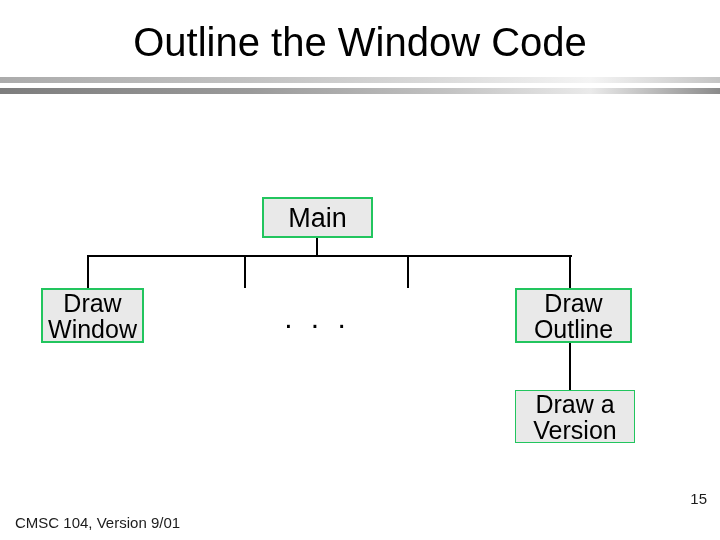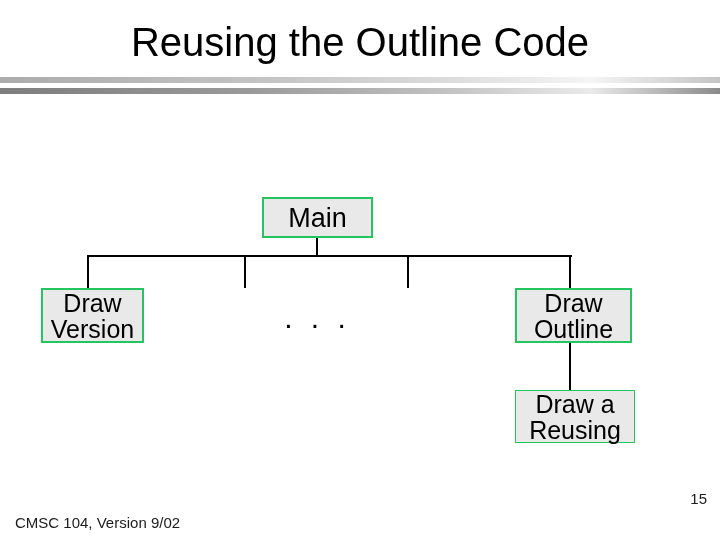--- a/index.html
+++ b/index.html
@@ -74,50 +74,50 @@
     right: 13px; top: 490px;
     font-size: 15px;
     color: #1c1c1c;
   }
 </style>
 </head>
 <body>
 
 <div class="slide">
 
-  <div class="title">Reusing the Outline Code</div>
+  <div class="title">Outline the Window Code</div>
 
   <div class="rule rule-upper"></div>
   <div class="rule rule-lower"></div>
 
   <div class="line stem-main"></div>
   <div class="line h-connector"></div>
   <div class="line stub-left"></div>
   <div class="line stub-mid-1"></div>
   <div class="line stub-mid-2"></div>
   <div class="line stub-right"></div>
   <div class="line stem-windows"></div>
 
   <div class="node node-main">
     <span>Main</span>
   </div>
 
   <div class="node node-outline">
     <span>Draw</span>
-    <span>Version</span>
+    <span>Window</span>
   </div>
 
   <div class="ellipsis">. . .</div>
 
   <div class="node node-windows">
     <span>Draw</span>
     <span>Outline</span>
   </div>
 
   <div class="node node-a-window">
     <span>Draw a</span>
-    <span>Reusing</span>
+    <span>Version</span>
   </div>
 
-  <div class="footer-left">CMSC 104, Version 9/02</div>
+  <div class="footer-left">CMSC 104, Version 9/01</div>
   <div class="page-number">15</div>
 
 </div>
 
 </body></html>

